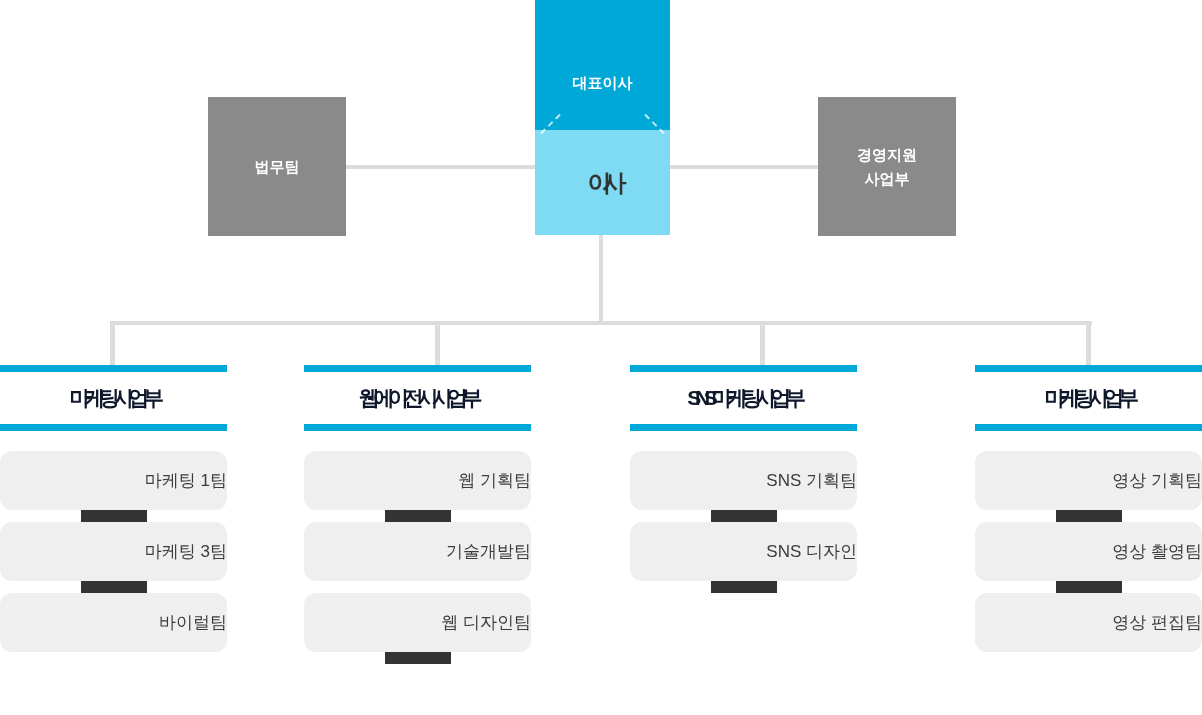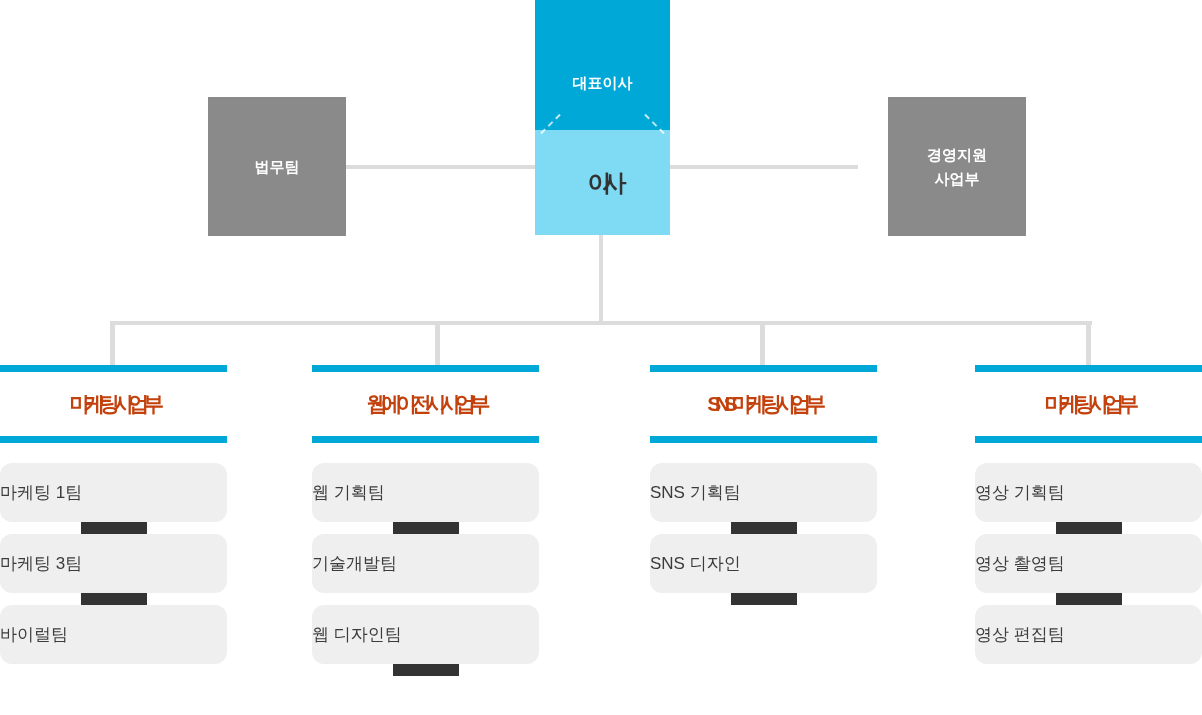--- a/index.html
+++ b/index.html
@@ -12,45 +12,45 @@
   .flexc{display:flex;align-items:center;justify-content:center;text-align:center;}
 
   
   .ceo-box{left:535px;top:0;width:135px;height:167px;background:#00a8d8;
     color:#ffffff;font-weight:bold;font-size:15px;}
   .director-box{left:535px;top:130px;width:135px;height:105px;background:#7edbf3;
     color:#333333;font-weight:bold;font-size:24px;letter-spacing:-0.38em;text-align:center;}
   .gray-box{width:138px;height:139px;top:97px;background:#8a8a8a;
     color:#ffffff;font-weight:bold;font-size:15px;line-height:1.6;}
   .legal-box{left:208px;}
-  .mgmt-box{left:888px;align-items:center;}
+  .mgmt-box{left:818px;align-items:center;}
 
   
   .line{position:absolute;background:#dcdcdc;}
   .hline-left{left:346px;top:165px;width:189px;height:4px;}
   .hline-right{left:670px;top:165px;width:188px;height:4px;}
   .vline-center{left:599px;top:235px;width:4px;height:87px;}
   .hline-main{left:111px;top:321px;width:981px;height:4px;}
   .stub{top:321px;width:5px;height:46px;}
   .stub-1{left:110px;} .stub-2{left:435px;} .stub-3{left:760px;} .stub-4{left:1086px;}
 
   
   .dash{position:absolute;width:27px;height:0;border-top:2px dashed rgba(255,255,255,0.75);}
   .dash-left{left:537px;top:123px;transform:rotate(-45deg);}
   .dash-right{left:641px;top:123px;transform:rotate(45deg);}
 
   
   .col{position:absolute;top:365px;width:227px;}
-  .col-1{left:0;} .col-2{left:312px;} .col-3{left:650px;} .col-4{left:975px;}
+  .col-1{left:0;} .col-2{left:304px;} .col-3{left:630px;} .col-4{left:975px;}
   .cyan-bar{height:7px;background:#00a8d8;}
-  .col-header{height:64px;display:flex;align-items:center;justify-content:center;
-    color:#c2410c;font-weight:bold;font-size:21px;letter-spacing:-0.3em;white-space:nowrap;}
+  .col-header{height:52px;display:flex;align-items:center;justify-content:center;
+    color:#0f172a;font-weight:bold;font-size:21px;letter-spacing:-0.3em;white-space:nowrap;}
   .col-spacer{height:20px;}
   .team{position:relative;height:59px;margin-bottom:12px;background:#efefef;
-    display:flex;align-items:center;justify-content:flex-start;
+    display:flex;align-items:center;justify-content:flex-end;
     color:#3b3b3b;font-size:17px;border-radius:12px;}
   .team-connector{position:absolute;left:50%;transform:translateX(-50%);
     bottom:-12px;width:66px;height:12px;background:#333333;}
 </style>
 </head>
 <body>
 
 <div class="line hline-left"></div>
 <div class="line hline-right"></div>
 <div class="line vline-center"></div>

